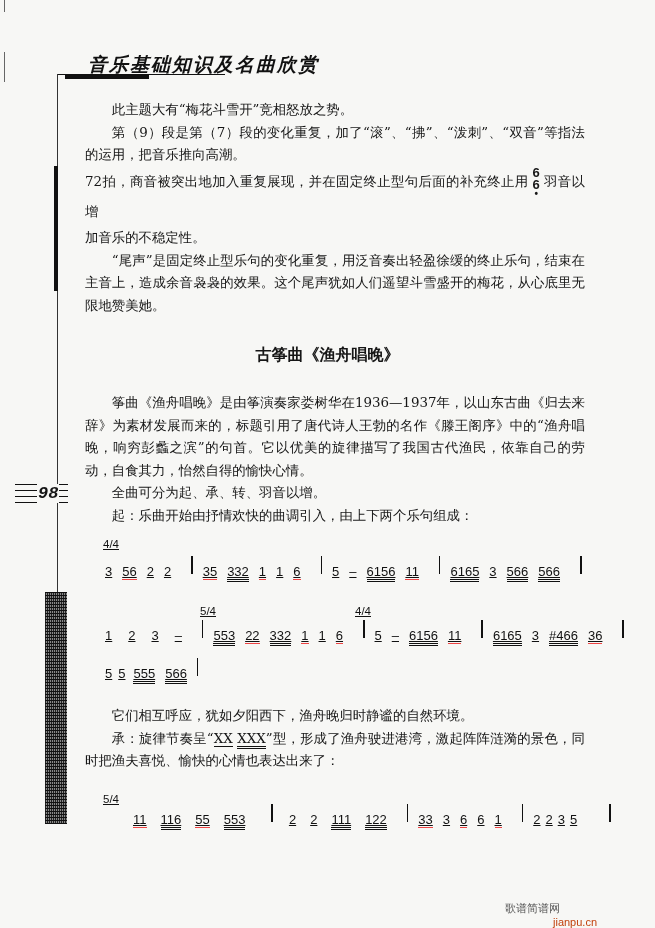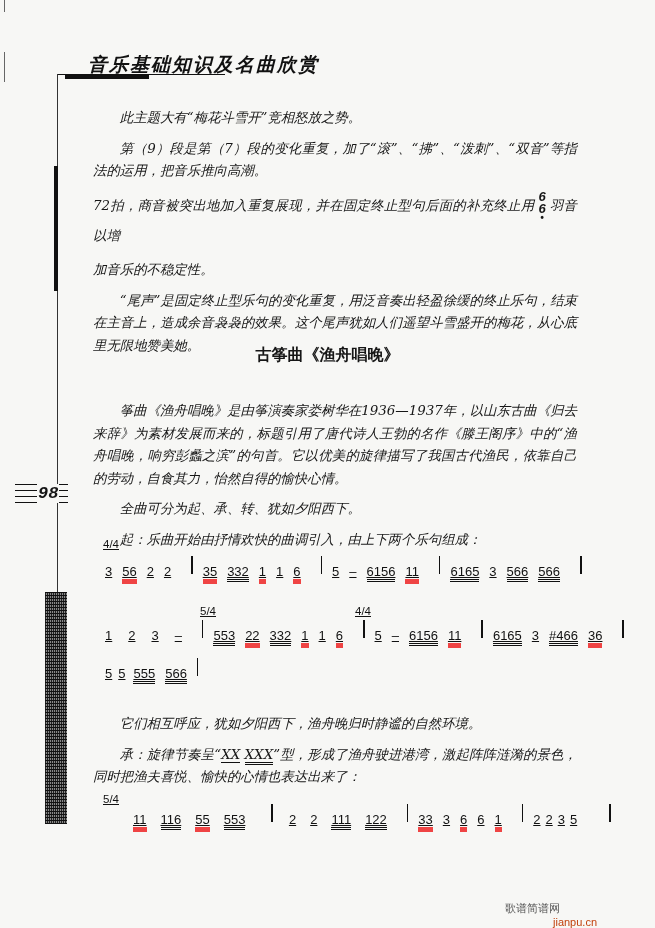--- a/index.html
+++ b/index.html
@@ -16,21 +16,21 @@
     letter-spacing: 2px; font-family: "DejaVu Serif", serif; color: #111;
   }
   .header-rule { left: 57px; top: 74px; width: 168px; height: 1px; background: #111; }
   .header-thick { left: 65px; top: 75px; width: 84px; height: 4px; background: #111; }
   .frame-left { left: 57px; top: 74px; width: 1px; height: 545px; background: #333; }
   .black-bar { left: 54px; top: 166px; width: 4px; height: 125px; background: #111; }
   .para {
     left: 85px; width: 500px; font-size: 13.4px; line-height: 22.5px;
     text-align: justify;
   }
-  .para p { margin: 8px; font-style: italic; }
+  .para p { margin: 0; }
   .indent { text-indent: 2em; }
   .frac {
     display: inline-flex; flex-direction: column; align-items: center;
     vertical-align: middle; line-height: 12px; font-family: "Liberation Sans", sans-serif;
     font-weight: bold; font-size: 13px; margin: 0 4px;
   }
   .frac .dot { font-size: 10px; line-height: 6px; }
   .section-title {
     left: 0; width: 655px; top: 345px; text-align: center;
     font-size: 16px; font-weight: bold; font-family: "DejaVu Serif", serif;
@@ -44,21 +44,21 @@
   .hatch {
     left: 45px; top: 592px; width: 22px; height: 232px;
     background:
       repeating-linear-gradient(0deg, #111 0 1px, transparent 1px 3px),
       repeating-linear-gradient(90deg, #222 0 1px, #888 1px 2px);
   }
   .notation { font-family: "Liberation Sans", sans-serif; font-size: 13px; color: #111; text-decoration: underline; }
   .ts { font-size: 11.5px; font-family: "Liberation Sans", sans-serif; }
   .measure-row { display: flex; align-items: baseline; white-space: pre; }
   .note { display: inline-block; position: relative; margin-right: 10px; }
-  .note.u1 { border-bottom: 5px solid #ef4444; }
+  .note.u1 { border-bottom: 1px solid #ef4444; }
   .note.u2 { border-bottom: 3px double #111; }
   .bar { display: inline-block; width: 1.5px; height: 18px; background: #111; margin: 0 10px; vertical-align: middle; position: relative; top: -2px; }
   .watermark {
     left: 505px; top: 901px; font-size: 11px; color: #555;
     font-family: "DejaVu Sans", sans-serif;
   }
   .watermark .url { color: #c2410c; font-family: "Liberation Sans", sans-serif; padding-left: 48px; }
 </style>
 </head>
 <body>
@@ -83,21 +83,21 @@
       </span><span>羽音以增</span>
   </p>
   <p>加音乐的不稳定性。</p>
   <p class="indent">“尾声”是固定终止型乐句的变化重复，用泛音奏出轻盈徐缓的终止乐句，结束在主音上，造成余音袅袅的效果。这个尾声犹如人们遥望斗雪盛开的梅花，从心底里无限地赞美她。</p>
 </div>
 
 <div class="abs section-title">古筝曲《渔舟唱晚》</div>
 
 <div class="abs para" style="top:392px;">
   <p class="indent">筝曲《渔舟唱晚》是由筝演奏家娄树华在1936—1937年，以山东古曲《归去来辞》为素材发展而来的，标题引用了唐代诗人王勃的名作《滕王阁序》中的“渔舟唱晚，响穷彭蠡之滨”的句首。它以优美的旋律描写了我国古代渔民，依靠自己的劳动，自食其力，怡然自得的愉快心情。</p>
-  <p class="indent">全曲可分为起、承、转、犹如夕阳西下。</p>
+  <p class="indent">全曲可分为起、承、转、羽音以增。</p>
   <p class="indent">起：乐曲开始由抒情欢快的曲调引入，由上下两个乐句组成：</p>
 </div>
 
 <div class="abs page-num-box">
   <div class="pn-line" style="top:0;width:53px;"></div>
   <div class="pn-line" style="top:6px;width:53px;"></div>
   <div class="pn-line" style="top:12px;width:53px;"></div>
   <div class="pn-line" style="top:18px;width:53px;"></div>
   <div class="page-num">98</div>
 </div>

